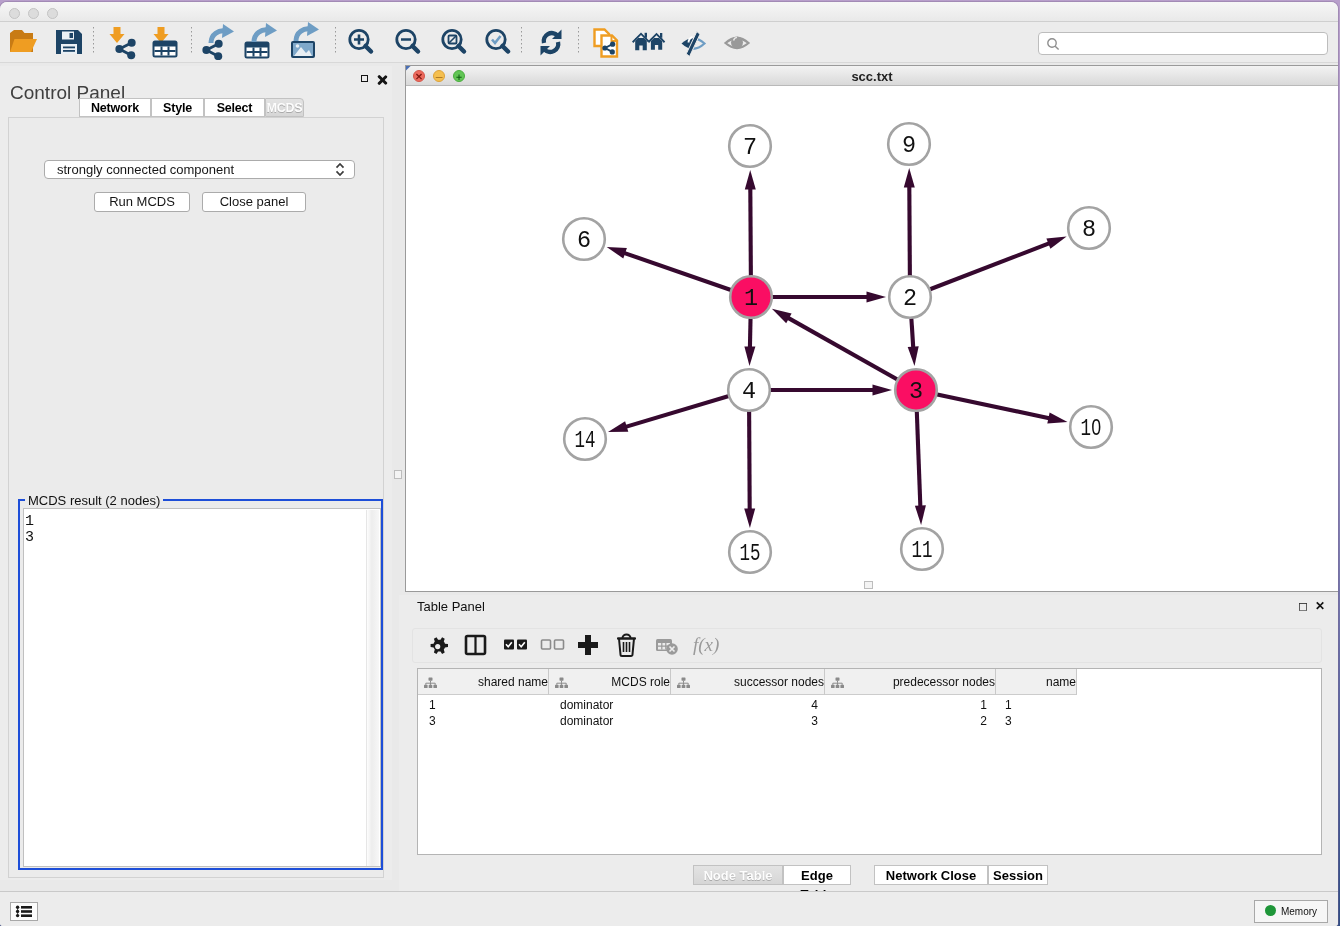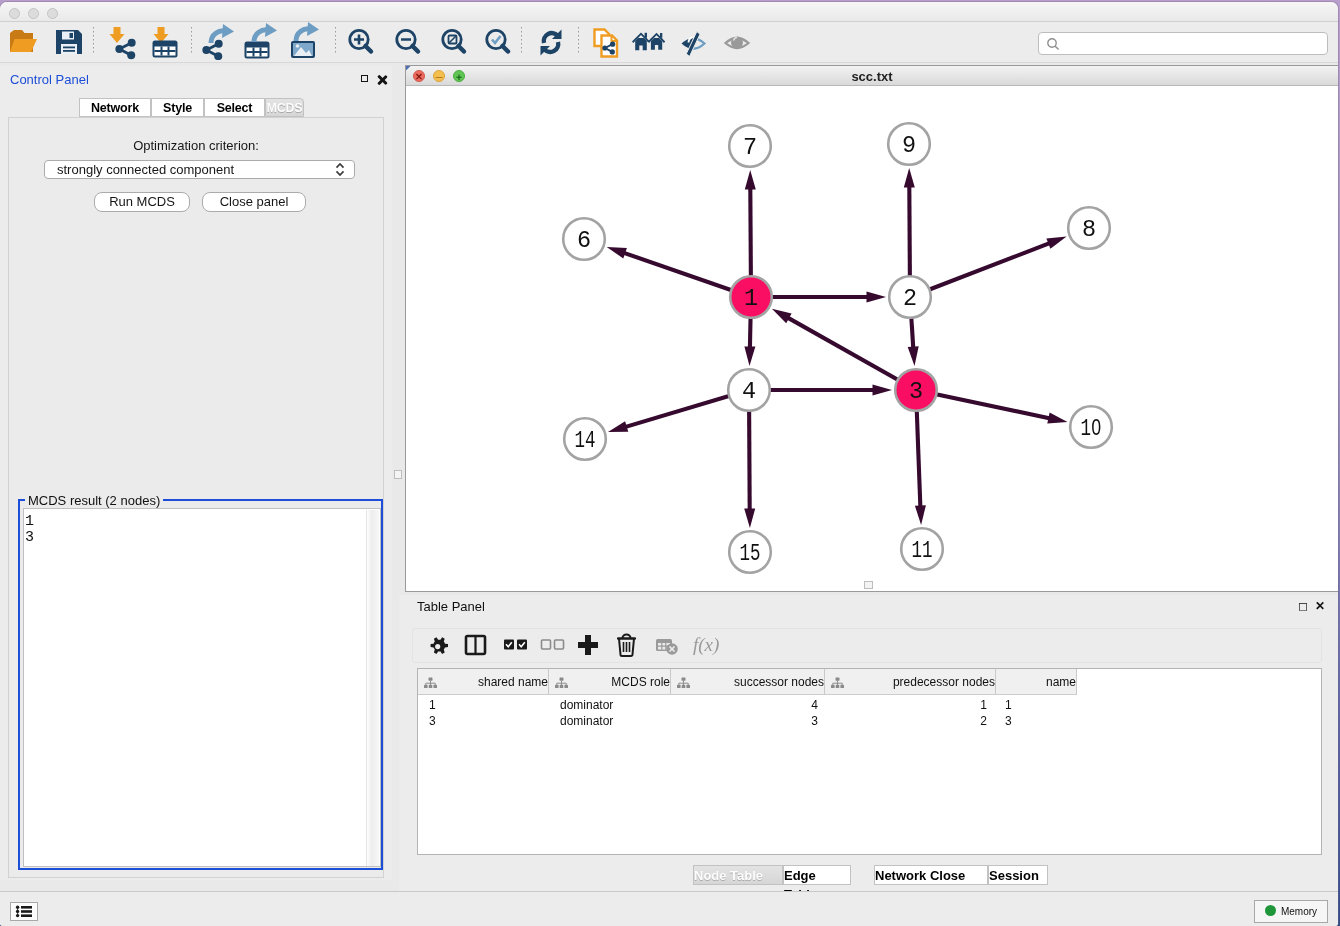--- a/index.html
+++ b/index.html
@@ -9,27 +9,27 @@
 #titlebar{position:absolute;left:0;top:0;width:100%;height:20px;background:linear-gradient(#f6f6f6,#e9e9e9);border-bottom:1px solid #cfcfcf}
 #titlebar .t{position:absolute;left:0;right:0;top:3px;text-align:center;font-size:13px;color:#a2a2a2}
 .tl{position:absolute;top:6px;width:11px;height:11px;border-radius:50%;background:#dcdcdc;border:1px solid #c3c3c3}
 
 #toolbar{position:absolute;left:0;top:20px;width:100%;height:41px;background:#ececec;border-bottom:1px solid #d8d8d8}
 #search{position:absolute;left:1038px;top:10px;width:290px;height:23px;background:#fff;border:1px solid #bdbdbd;border-radius:4px}
 
 #main{position:absolute;left:0;top:61px;width:1338px;height:828px;background:#e9e9e9}
 
 #cp{position:absolute;left:0;top:3px;width:392px;height:814px;background:#ececec}
-#cp .hdr{position:absolute;left:10px;top:6px;font-size:13px;color:#1d4ed8}
+#cp .hdr{position:absolute;left:10px;top:16px;font-size:19px;color:#404040}
 .tab{position:absolute;top:0;height:19px;background:#fff;border:1px solid #c2c2c2;text-align:center;line-height:18px;font-weight:bold;font-size:12.5px;letter-spacing:-.2px}
 .tab.gray{background:linear-gradient(#e3e3e3,#d6d6d6);color:#fdfdfd;text-shadow:0 1px 0 #aaa;border-color:#c2c2c2}
 #cpbody{position:absolute;left:8px;top:51px;width:376px;height:761px;border:1px solid #d2d2d2;background:#ebebeb}
 #optlabel{position:absolute;left:0;width:100%;top:72px;text-align:center;font-size:13px;color:#161616}
 #selbox{position:absolute;left:44px;top:94px;width:311px;height:19px;background:#fff;border:1px solid #ababab;border-radius:4px;font-size:13px;color:#161616;line-height:17px;padding-left:12px}
-.btn{position:absolute;height:20px;background:#fff;border:1px solid #ababab;border-radius:8px;font-size:13px;color:#161616;text-align:center;line-height:18px}
+.btn{position:absolute;height:20px;background:#fff;border:1px solid #ababab;border-radius:3px;font-size:13px;color:#161616;text-align:center;line-height:18px}
 #mcds{position:absolute;left:18px;top:433px;width:365px;height:371px;border:2px solid #1d4ed8}
 #mcdsleg{position:absolute;left:5px;top:-8px;background:#ebebeb;padding:0 3px;font-size:13px;color:#111;line-height:15px}
 #mcdstext{position:absolute;left:3px;top:7px;width:358px;height:359px;background:#fff;border:1px solid #c0c0c0;font-size:15px;color:#111;line-height:15.5px;padding:5px 0 0 1px;font-family:"Liberation Mono",monospace}
 #mcdssb{position:absolute;right:1px;top:1px;width:13px;height:356px;background:linear-gradient(90deg,#fdfdfd,#ededed 40%,#f7f7f7);border-left:1px solid #e6e6e6}
 .fbox{position:absolute;width:7px;height:7px;border:1.6px solid #141414;background:transparent}
 .fx{position:absolute;width:11px;height:11px}
 .fx::before,.fx::after{content:"";position:absolute;left:4.2px;top:-0.5px;width:2.7px;height:12px;background:#141414;border-radius:1.2px}
 .fx::before{transform:rotate(45deg)}
 .fx::after{transform:rotate(-45deg)}
 
@@ -40,21 +40,21 @@
 #canvas{position:absolute;left:0;top:20px;width:932px;height:505px;background:#fff}
 
 #tp{position:absolute;left:399px;top:532px;width:939px;height:296px;background:#ececec}
 #tp .hdr{position:absolute;left:18px;top:4px;font-size:13px;color:#111}
 #tptb{position:absolute;left:13px;top:33px;width:910px;height:35px;border:1px solid #e3e3e3;border-radius:3px;background:#ececec}
 #tbl{position:absolute;left:18px;top:73px;width:905px;height:187px;background:#fff;border:1px solid #b4b4b4}
 #thead{position:absolute;left:0;top:0;width:659px;height:26px;background:#f0f0f0;border-bottom:1px solid #cccccc;font-size:12px;color:#111}
 .th{position:absolute;top:0;height:26px;line-height:27px;text-align:right;border-right:1px solid #c9c9c9}
 .treeic{position:absolute;left:6px;top:8px}
 .td{position:absolute;font-size:12px;color:#111;line-height:15px}
-.btab{position:absolute;top:270px;height:20px;background:#fff;border:1px solid #c2c2c2;text-align:left;line-height:19px;font-weight:bold;font-size:13px}
+.btab{position:absolute;top:270px;height:20px;background:#fff;border:1px solid #c2c2c2;text-align:center;line-height:19px;font-weight:bold;font-size:13px}
 .btab.gray{background:linear-gradient(#e3e3e3,#d6d6d6);color:#fdfdfd;text-shadow:0 1px 0 #aaa}
 
 #status{position:absolute;left:0;top:889px;width:1338px;height:35px;background:#ececec;border-top:1px solid #c9c9c9}
 #listbtn{position:absolute;left:10px;top:10px;width:28px;height:19px;background:#fcfcfc;border:1px solid #a8a8a8}
 #membtn{position:absolute;left:1254px;top:8px;width:74px;height:23px;background:#f6f6f6;border:1px solid #a8a8a8;font-size:10px;color:#111;text-align:center;line-height:22px}
 .fl{position:absolute;font-size:12px;color:#111}
 </style></head>
 <body>
 <div id="win">
   <div id="titlebar">
@@ -197,21 +197,20 @@
   <div id="main">
     <div id="cp">
       <div class="hdr">Control Panel</div>
       <div class="fbox" style="left:361px;top:9px"></div>
       <div class="fx" style="left:377px;top:8px"></div>
       <div class="tab" style="left:79px;top:32px;width:72px">Network</div>
       <div class="tab" style="left:151px;top:32px;width:53px">Style</div>
       <div class="tab" style="left:204px;top:32px;width:61px">Select</div>
       <div class="tab gray" style="left:265px;top:32px;width:39px;border-radius:0 4px 0 0">MCDS</div>
       <div id="cpbody"></div>
-      <div id="optlabel">Optimization criterion:</div>
       <div id="selbox">strongly connected component
         <svg width="10" height="13" style="position:absolute;right:9px;top:2px" viewBox="0 0 10 13">
             <path d="M1.5 4.6 L5 1 L8.5 4.6 M1.5 8.4 L5 12 L8.5 8.4" fill="none" stroke="#3c3c3c" stroke-width="1.7"></path>
           </svg>
       </div>
       <div class="btn" style="left:94px;top:126px;width:96px">Run MCDS</div>
       <div class="btn" style="left:202px;top:126px;width:104px">Close panel</div>
       <div id="mcds">
           <div id="mcdsleg">MCDS result (2 nodes)</div>
         <div id="mcdstext">1<br>3<div id="mcdssb"></div></div>

